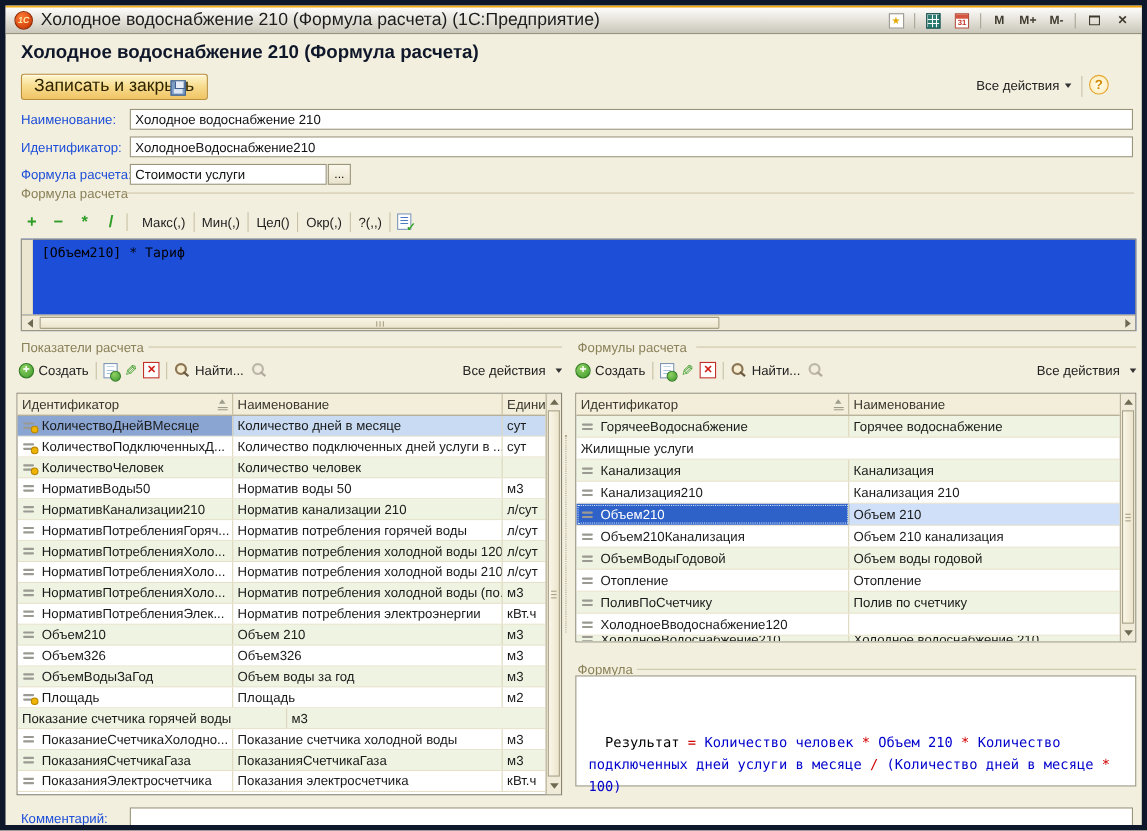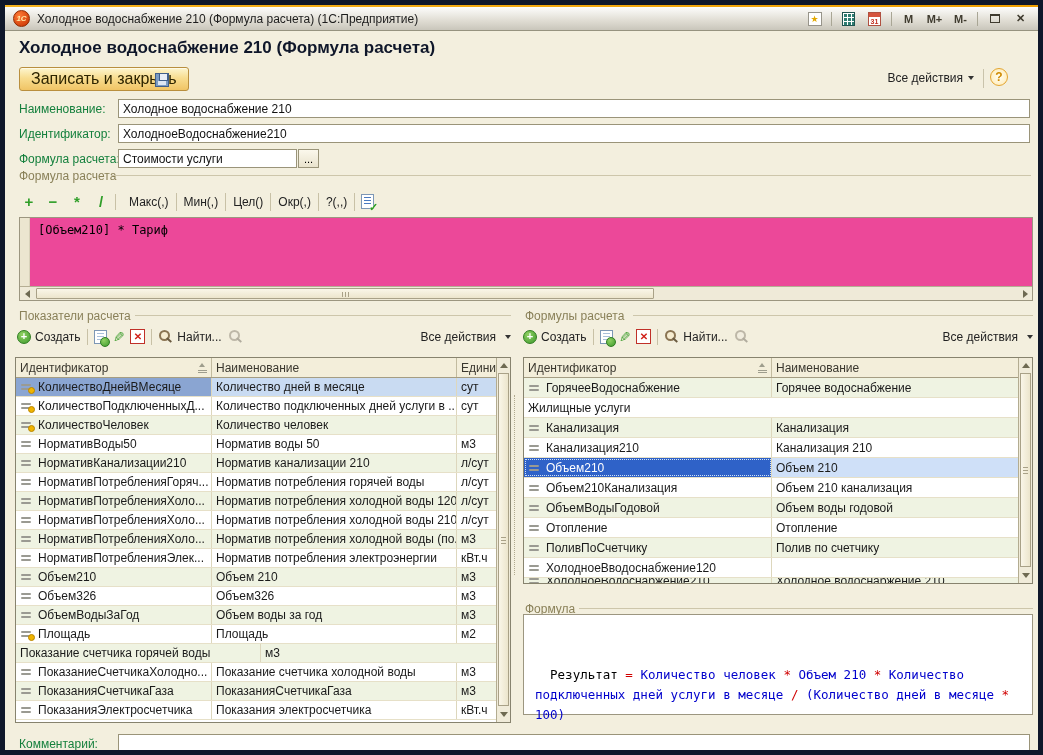--- a/index.html
+++ b/index.html
@@ -2,42 +2,42 @@
 <html><head>
 <meta charset="utf-8">
 <style>
   *{box-sizing:border-box;margin:0;padding:0}
   body{font-family:"Liberation Sans",sans-serif;font-size:12px;color:#1a1a1a;background:#8b8b8b}
   .window{position:relative;width:1043px;height:755px;background:#f3efde;border:5px solid #0f172a;overflow:hidden}
   .top-accent{position:absolute;left:0;top:0;right:0;height:2px;background:linear-gradient(90deg,#f6b21e,#ef9f00)}
   
   .titlebar{position:absolute;left:0;top:2px;right:0;height:24px;background:linear-gradient(#fdfdfc,#e2dfd6 55%,#c9c6bb);border-bottom:1px solid #96937f;display:flex;align-items:center;padding:0 8px;gap:7px}
   .logo{width:17px;height:17px;border-radius:50%;background:radial-gradient(circle at 35% 30%,#ff7a35,#c42f00);color:#ffe9a8;font-size:8px;font-weight:bold;font-style:italic;display:flex;align-items:center;justify-content:center;border:1px solid #8f2a00;flex:0 0 auto}
-  .win-title{font-size:12px;color:#1c1c1c;white-space:nowrap}
+  .win-title{font-size:16px;color:#1c1c1c;white-space:nowrap}
   .tb-spacer{flex:1}
   .tb-btn{height:18px;min-width:19px;display:flex;align-items:center;justify-content:center;color:#3f3b2f;font-weight:bold;font-size:11px;cursor:default}
   .tb-sep{width:1px;height:14px;background:#a9a695}
   .icon-bookmark{width:14px;height:14px;border:1px solid #9a97 #888;border:1px solid #97948a;background:#fff;display:flex;align-items:center;justify-content:center;font-size:9px;color:#e3a800;font-weight:normal}
   .icon-calc{width:13px;height:14px;background:#2e7d72;border:1px solid #1d5450;background-image:repeating-linear-gradient(#ffffff 0 1px,transparent 1px 4px),repeating-linear-gradient(90deg,#ffffff 0 1px,transparent 1px 4px)}
   .icon-cal{width:13px;height:14px;background:#fff;border:1px solid #b05040;position:relative;font-size:7px;color:#c23020;display:flex;align-items:flex-end;justify-content:center;font-weight:bold}
   .icon-cal::before{content:"";position:absolute;left:0;top:0;right:0;height:4px;background:#d5543e}
   .icon-maxbox{width:10px;height:9px;border:1px solid #3f3b2f;border-top-width:2px}
   
   .page-title{position:absolute;left:14px;top:33px;font-size:17px;font-weight:bold;color:#0f172a}
   .btn-save-close{position:absolute;left:14px;top:62px;height:24px;padding:0 11px;border:1px solid #b98f3e;border-radius:3px;background:linear-gradient(#fdf6cf,#f8dd90 45%,#f0c465);font-weight:normal;font-size:16px;color:#2e2500;box-shadow:inset 0 1px 0 #fff8;display:flex;align-items:center;font-family:inherit}
   .btn-save{position:absolute;left:146px;top:64px;width:22px;height:21px;display:flex;align-items:center;justify-content:center}
   .icon-floppy{width:14px;height:14px;background:#7b9cc4;border:1px solid #41608c;position:relative}
   .icon-floppy::before{content:"";position:absolute;left:3px;top:0;width:7px;height:6px;background:#e8eef8;border:1px solid #41608c;border-top:none}
   .icon-floppy::after{content:"";position:absolute;left:2px;bottom:1px;width:8px;height:4px;background:#dce6f4}
   .hdr-actions{position:absolute;top:66px;right:64px;display:flex;align-items:center;color:#222}
   .dd-arrow{display:inline-block;width:0;height:0;border-left:3.5px solid transparent;border-right:3.5px solid transparent;border-top:4px solid #333;margin-left:5px}
   .hdr-sep{position:absolute;top:64px;right:54px;width:1px;height:19px;background:#c9c3ab}
   .btn-help{position:absolute;top:63px;right:30px;width:18px;height:18px;border-radius:50%;border:1px solid #e3a52f;background:radial-gradient(#fffef2,#ffe9b0);color:#cf8a00;font-weight:bold;font-size:12px;display:flex;align-items:center;justify-content:center}
   
-  .f-label{position:absolute;left:14px;color:#15803d;white-space:nowrap}
+  .f-label{position:absolute;left:14px;color:#1d4ed8;white-space:nowrap}
   .input{position:absolute;background:#fff;border:1px solid #9a9479;height:19px;font-size:12px;padding:0 4px;font-family:inherit;color:#111}
   .btn-more{position:absolute;left:293px;top:144px;width:21px;height:19px;border:1px solid #9a9479;background:linear-gradient(#fbf8ec,#e9e3cd);font-size:11px;line-height:8px;text-align:center;font-family:inherit}
   
   .group-label{position:absolute;color:#8a8159;font-size:12px;white-space:nowrap}
   .group-line{position:absolute;height:1px;background:#cdc6ab}
   
   .toolbar{position:absolute;height:25px;display:flex;align-items:center;gap:6px}
   .sep{width:1px;height:16px;background:#c8c1a6;flex:0 0 auto}
   .spacer{flex:1}
   .op{font-weight:bold;color:#2f9e28;font-size:15px;width:16px;text-align:center;background:none;border:none;font-family:inherit}
@@ -50,21 +50,21 @@
   .icon-pencil{color:#3f9e2e;font-size:14px;line-height:1;transform:scaleX(-1)}
   .icon-del{width:15px;height:15px;border:1px solid #c03028;background:#fff;color:#d02018;font-weight:bold;font-size:10px;display:flex;align-items:center;justify-content:center;line-height:1}
   .icon-find{position:relative;width:15px;height:15px;flex:0 0 auto}
   .icon-find::before{content:"";position:absolute;left:1px;top:1px;width:7px;height:7px;border:2px solid #8a7452;border-radius:50%;background:#f6ecd0}
   .icon-find::after{content:"";position:absolute;width:6px;height:2px;background:#6a5a40;transform:rotate(40deg);right:1px;bottom:3px}
   .disabled{opacity:.45;filter:grayscale(60%)}
   .icon-doc-check{width:13px;height:15px;background:#fff;border:1px solid #7d97b5;position:relative}
   .icon-doc-check::before{content:"";position:absolute;left:2px;right:2px;top:2px;bottom:2px;background:repeating-linear-gradient(#4a7ac0 0 1px,transparent 1px 3px)}
   .icon-doc-check .chk{position:absolute;right:-5px;bottom:-5px;color:#2e9e20;font-weight:bold;font-size:11px;line-height:1;text-shadow:0 0 1px #fff}
   
-  .editor{position:absolute;left:14px;top:212px;width:1014px;height:84px;background:#ec4899;border:1px solid #9c9680}
+  .editor{position:absolute;left:14px;top:212px;width:1014px;height:84px;background:#1d4ed8;border:1px solid #9c9680}
   .editor .gutter{position:absolute;left:0;top:0;bottom:14px;width:10px;background:#ece6d0;border-right:1px solid #d8d2ba}
   .editor .code{position:absolute;left:18px;top:5px;font-family:"DejaVu Sans Mono",monospace;font-size:12px;white-space:pre;color:#000}
   .hscroll{position:absolute;left:0;right:0;bottom:0;height:14px;background:#efead8;border-top:1px solid #b5ae93;display:flex;align-items:center}
   .hs-arrow{width:14px;height:13px;display:flex;align-items:center;justify-content:center}
   .tri-l{width:0;height:0;border-top:4px solid transparent;border-bottom:4px solid transparent;border-right:5px solid #6e6a52}
   .tri-r{width:0;height:0;border-top:4px solid transparent;border-bottom:4px solid transparent;border-left:5px solid #6e6a52}
   .tri-u{width:0;height:0;border-left:4px solid transparent;border-right:4px solid transparent;border-bottom:5px solid #6e6a52}
   .tri-d{width:0;height:0;border-left:4px solid transparent;border-right:4px solid transparent;border-top:5px solid #6e6a52}
   .hs-track{flex:1;position:relative;height:13px}
   .hs-thumb{position:absolute;left:2px;top:1px;width:618px;height:11px;background:linear-gradient(#faf6e8,#ece5cc);border:1px solid #a9a187;border-radius:1px}

